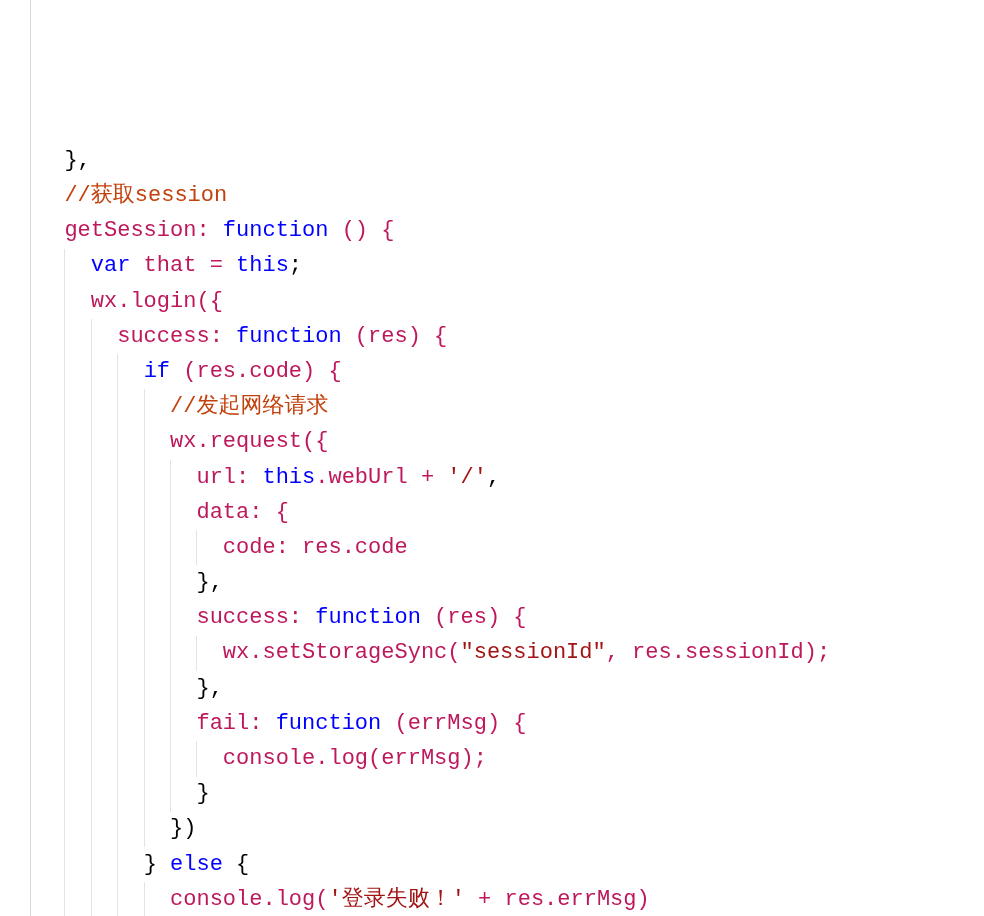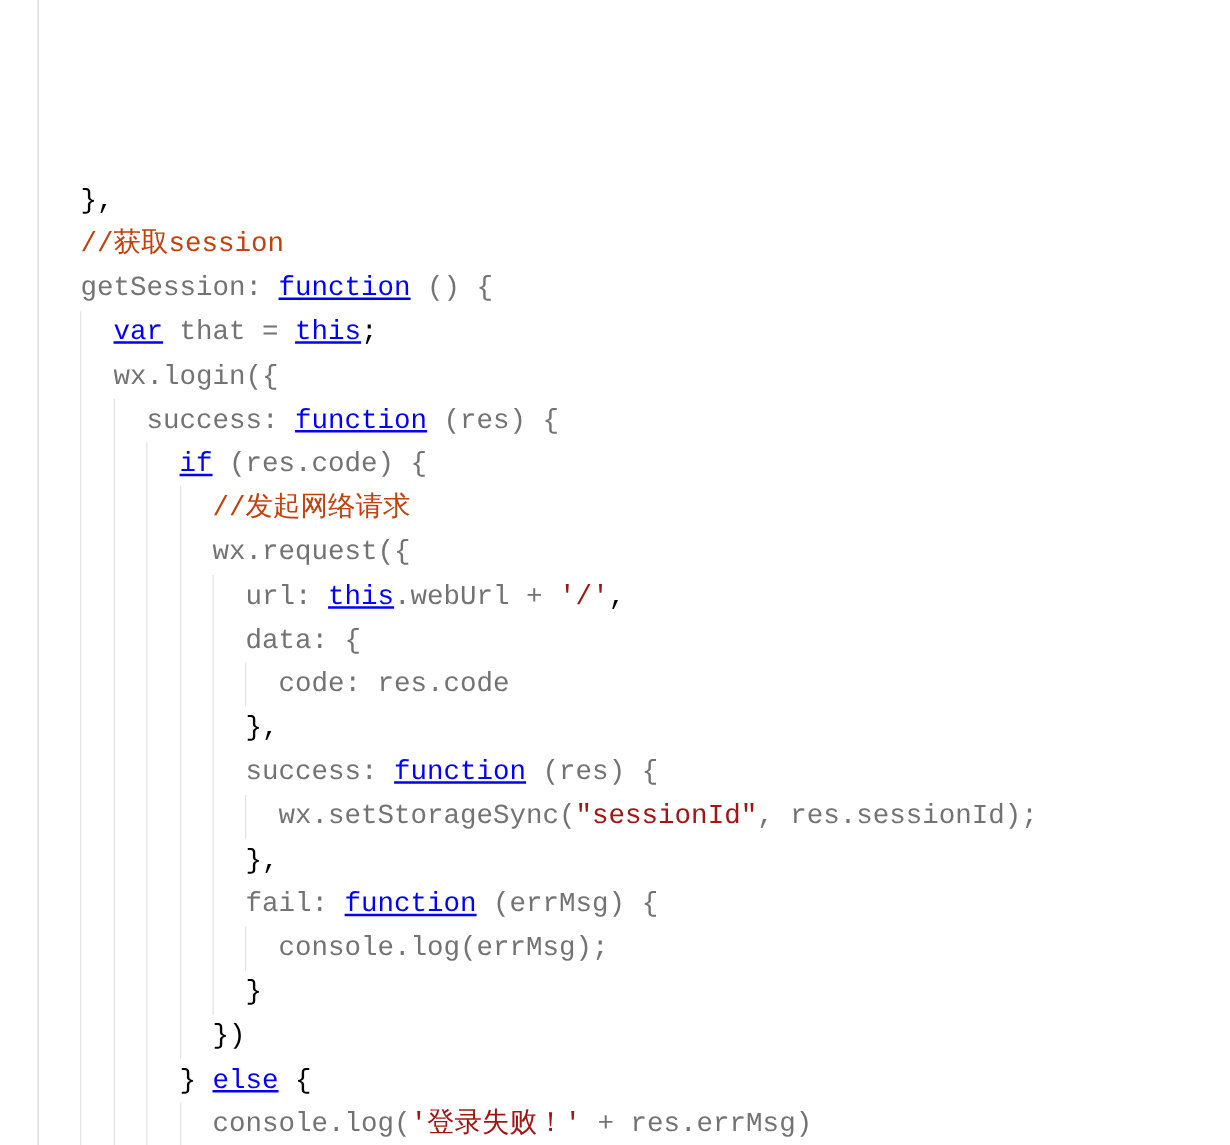--- a/index.html
+++ b/index.html
@@ -27,23 +27,23 @@
     bottom: 0;
     width: 1px;
     background: #d9d9d9;
   }
   .line {
     position: relative;
     height: 35.2px;
   }
   
   .c-comment   { color: #c2410c; }
-  .c-ident     { color: #737373; }
+  .c-ident     { color: #be185d; }
   .c-punct     { color: #000000; }
-  .c-keyword   { color: #0000ff; text-decoration: underline; }
+  .c-keyword   { color: #0000ff; }
   .c-string    { color: #a31515; }
 
   
   .guides {
     position: absolute;
     left: 0;
     top: 0;
     bottom: 0;
     pointer-events: none;
   }

